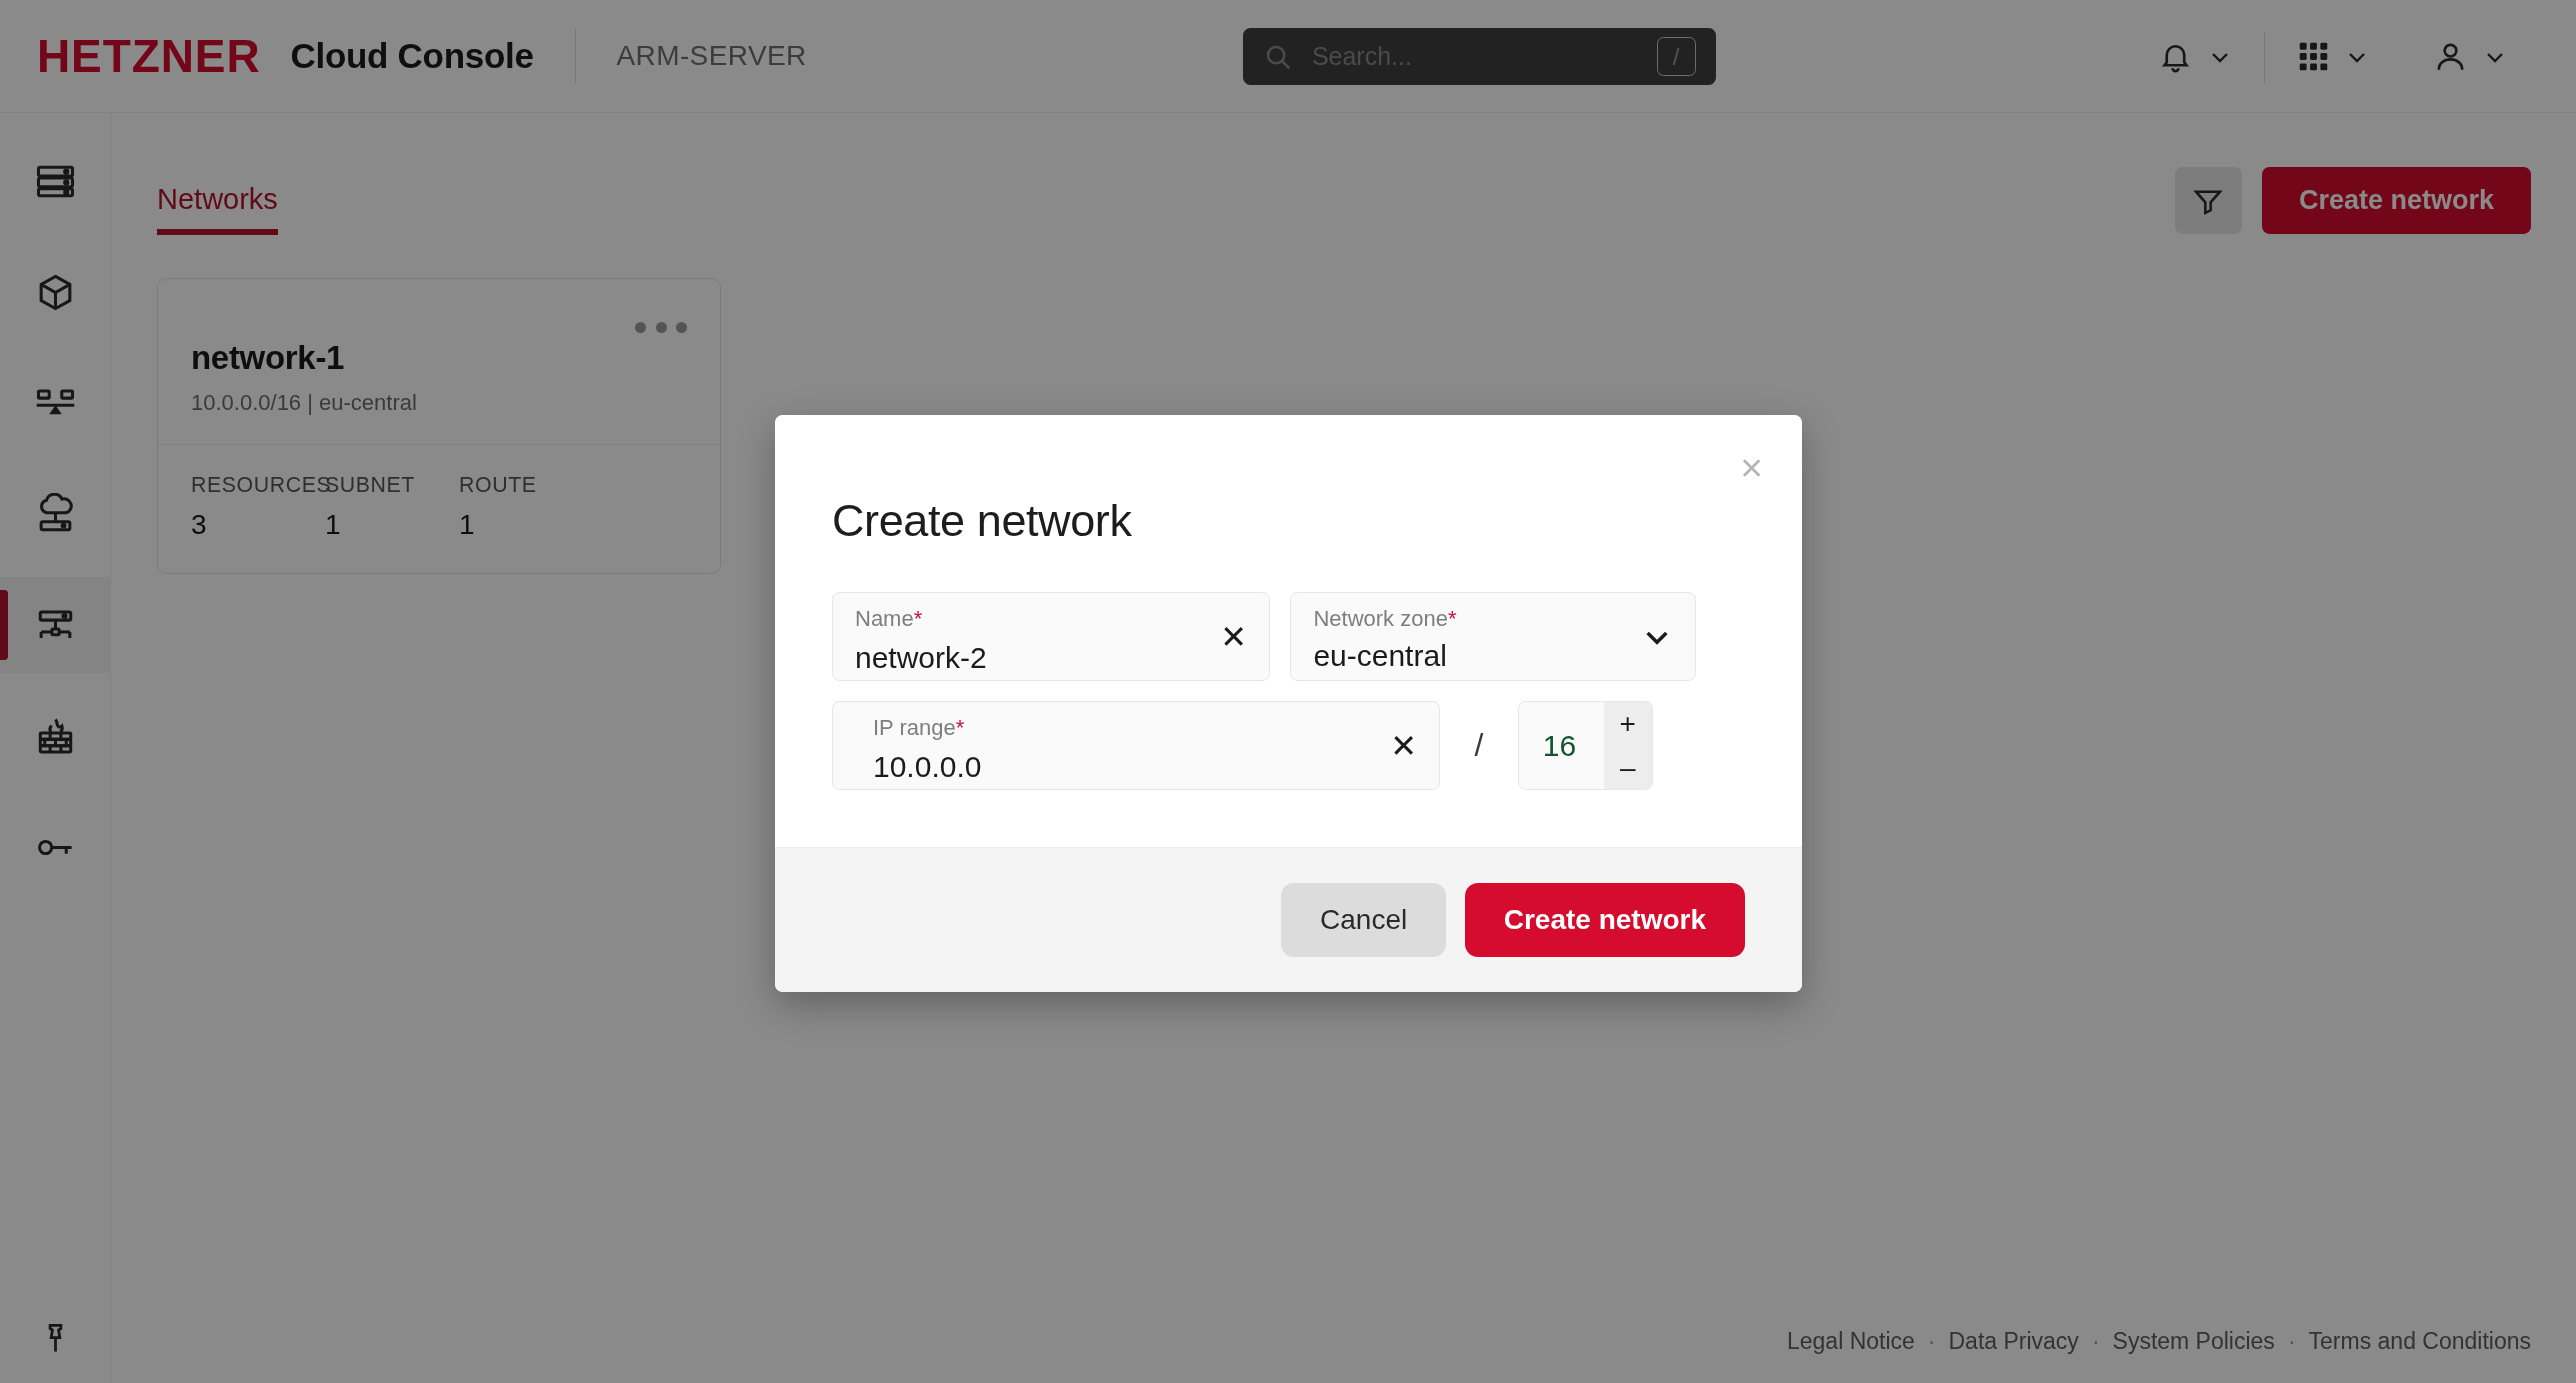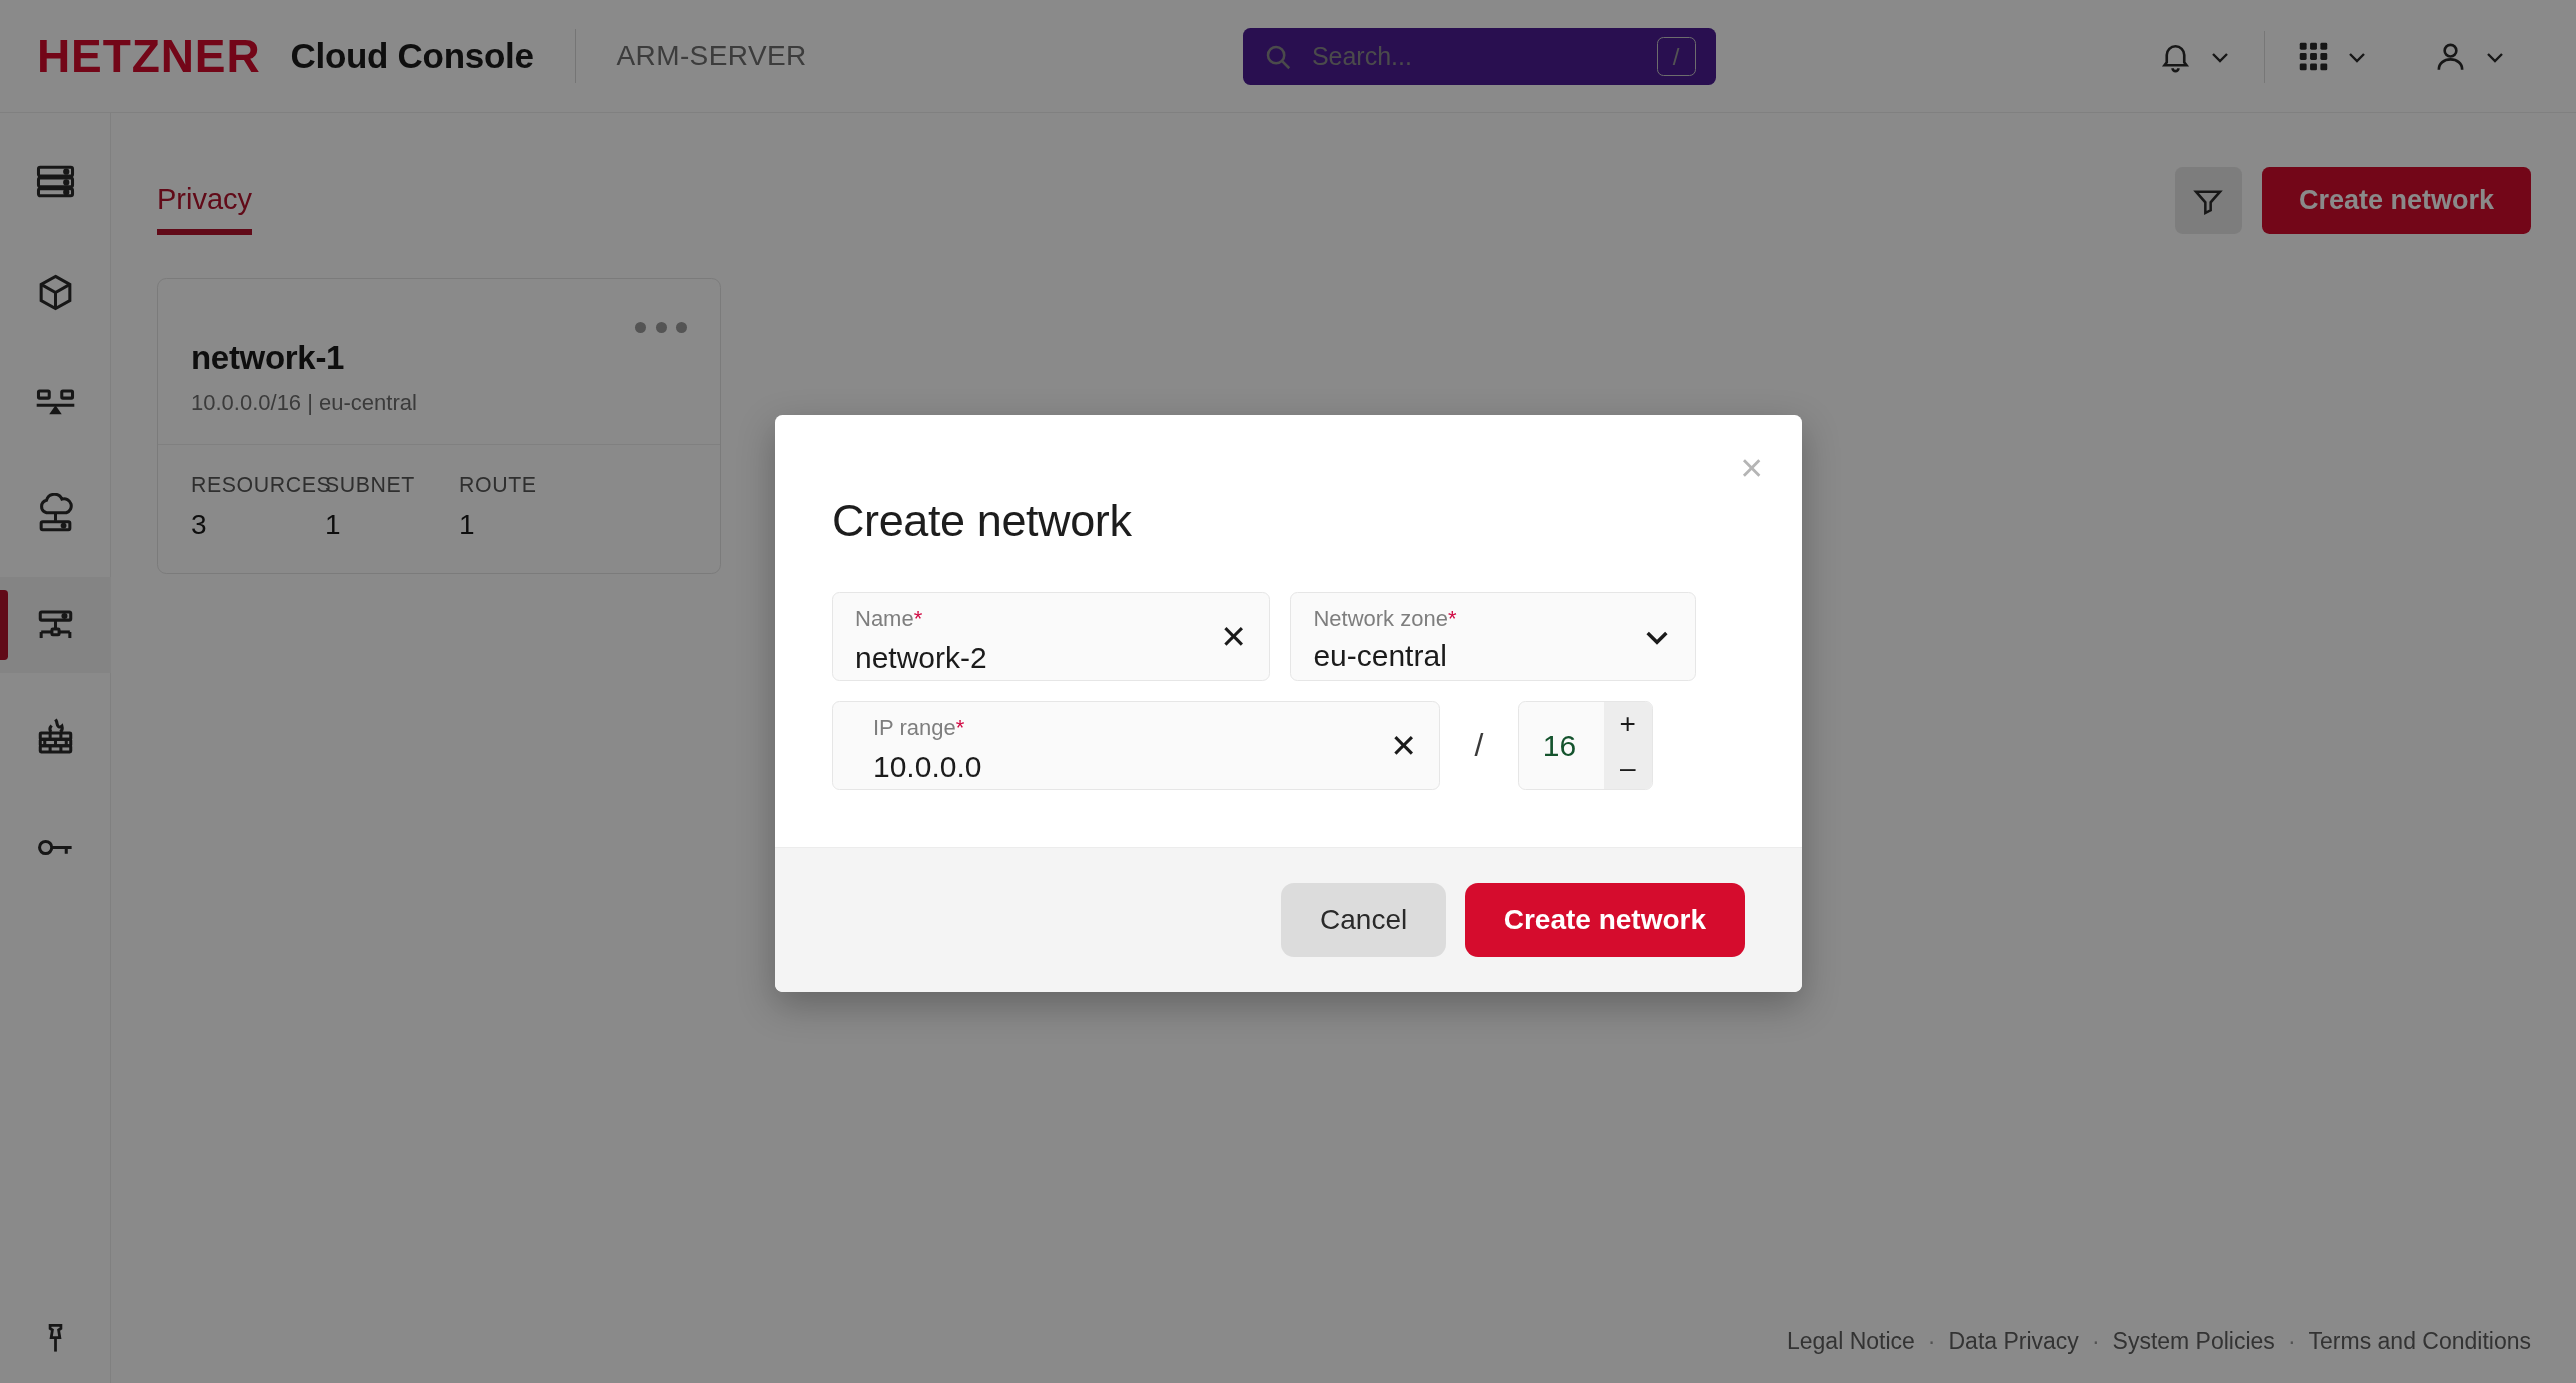--- a/index.html
+++ b/index.html
@@ -79,21 +79,21 @@
     letter-spacing: 0.4px;
     font-weight: 400;
   }
 
   .search-box {
     position: absolute;
     left: 1243px;
     top: 28px;
     width: 473px;
     height: 57px;
-    background: #4c1d95;
+    background: #404040;
     border-radius: 7.4px;
     display: flex;
     align-items: center;
     padding: 0 20.4px;
   }
   .search-box .placeholder {
     margin-left: 18.5px;
     font-size: 25px;
     color: #8b8b8b;
   }
@@ -607,21 +607,21 @@
             <path d="M8.5 3.5h7v2l-1.5 1 .8 5H9.2l.8-5-1.5-1z"></path>
               <line x1="12" y1="11.5" x2="12" y2="20.5"></line>
           </svg>
         </span>
       </div>
     </div>
 
     <div class="main">
 
       <div class="tabs">
-        <div class="tab active">Privacy</div>
+        <div class="tab active">Networks</div>
       </div>
 
       <div class="toolbar">
         <button class="filter-btn">
           <span>
             <svg width="32" height="32" viewBox="0 0 24 24" fill="none" stroke="#2b2b2b" stroke-width="1.9">
               <path d="M3 5h18l-7 8v6l-4 2v-8z"></path>
             </svg>
           </span>
         </button>

